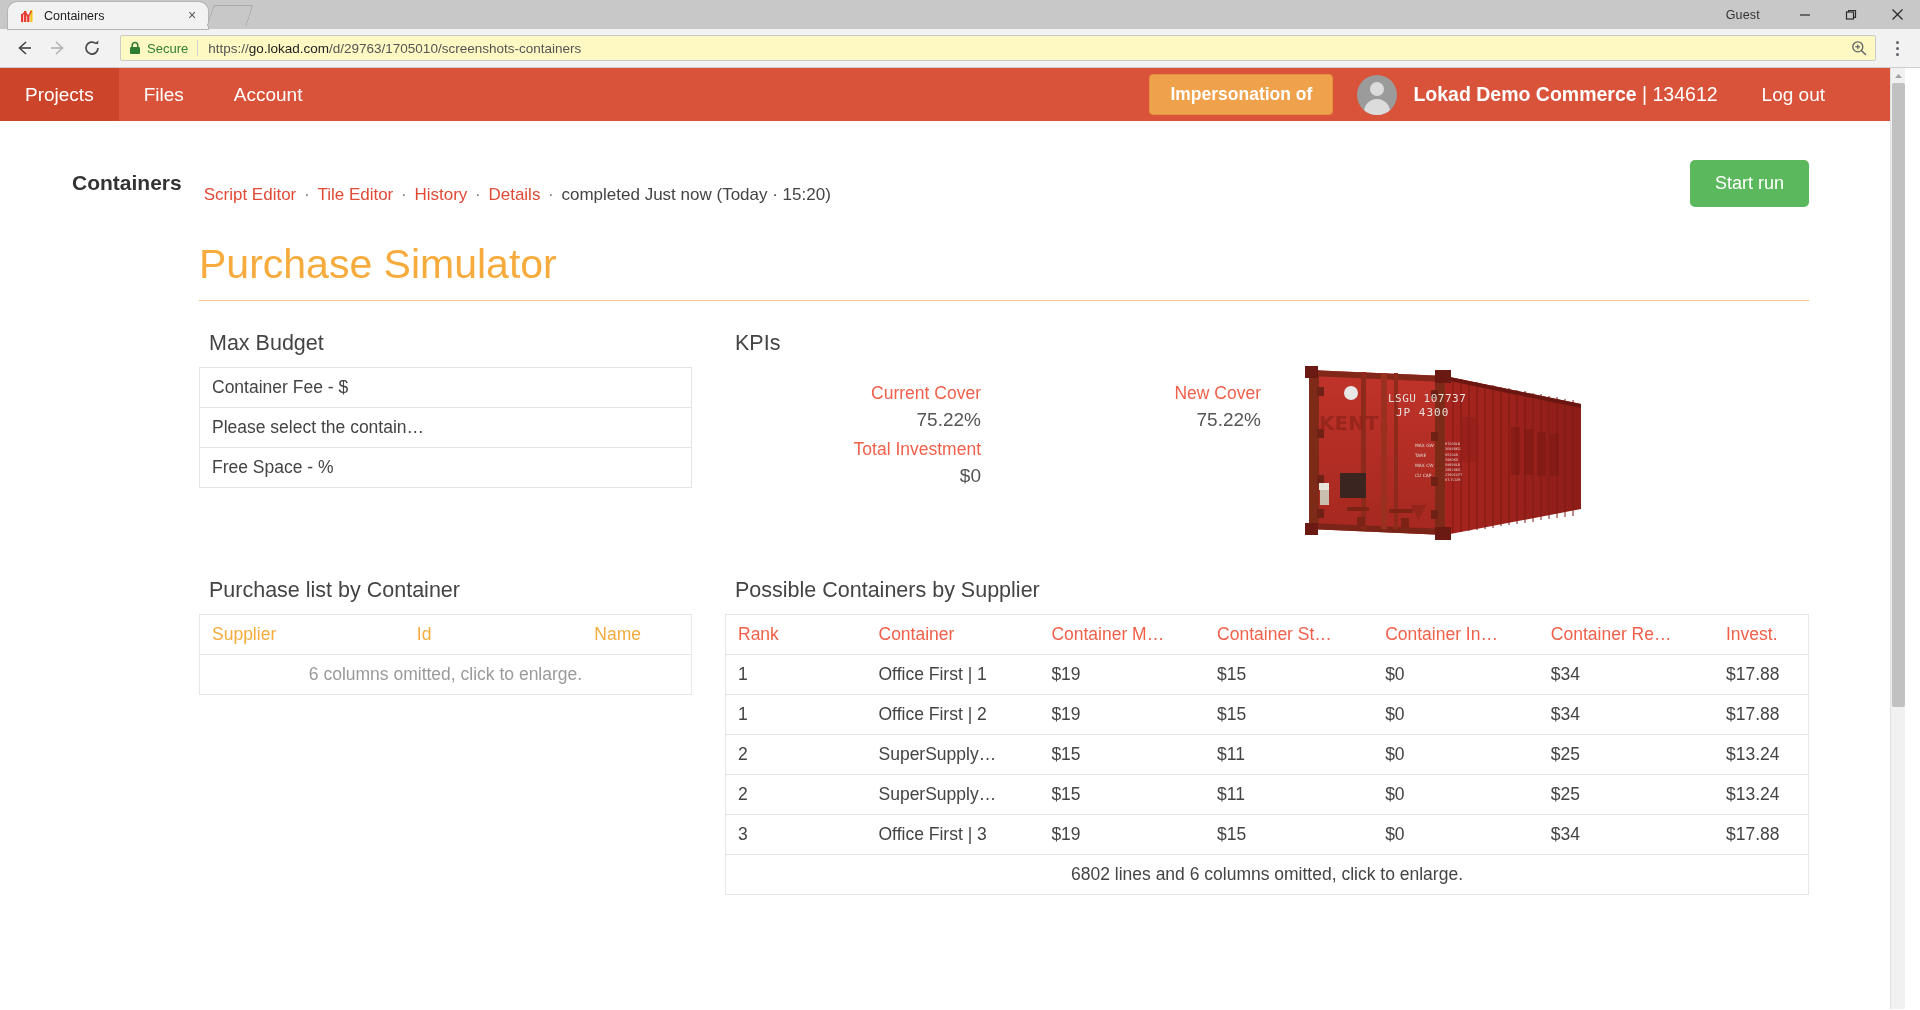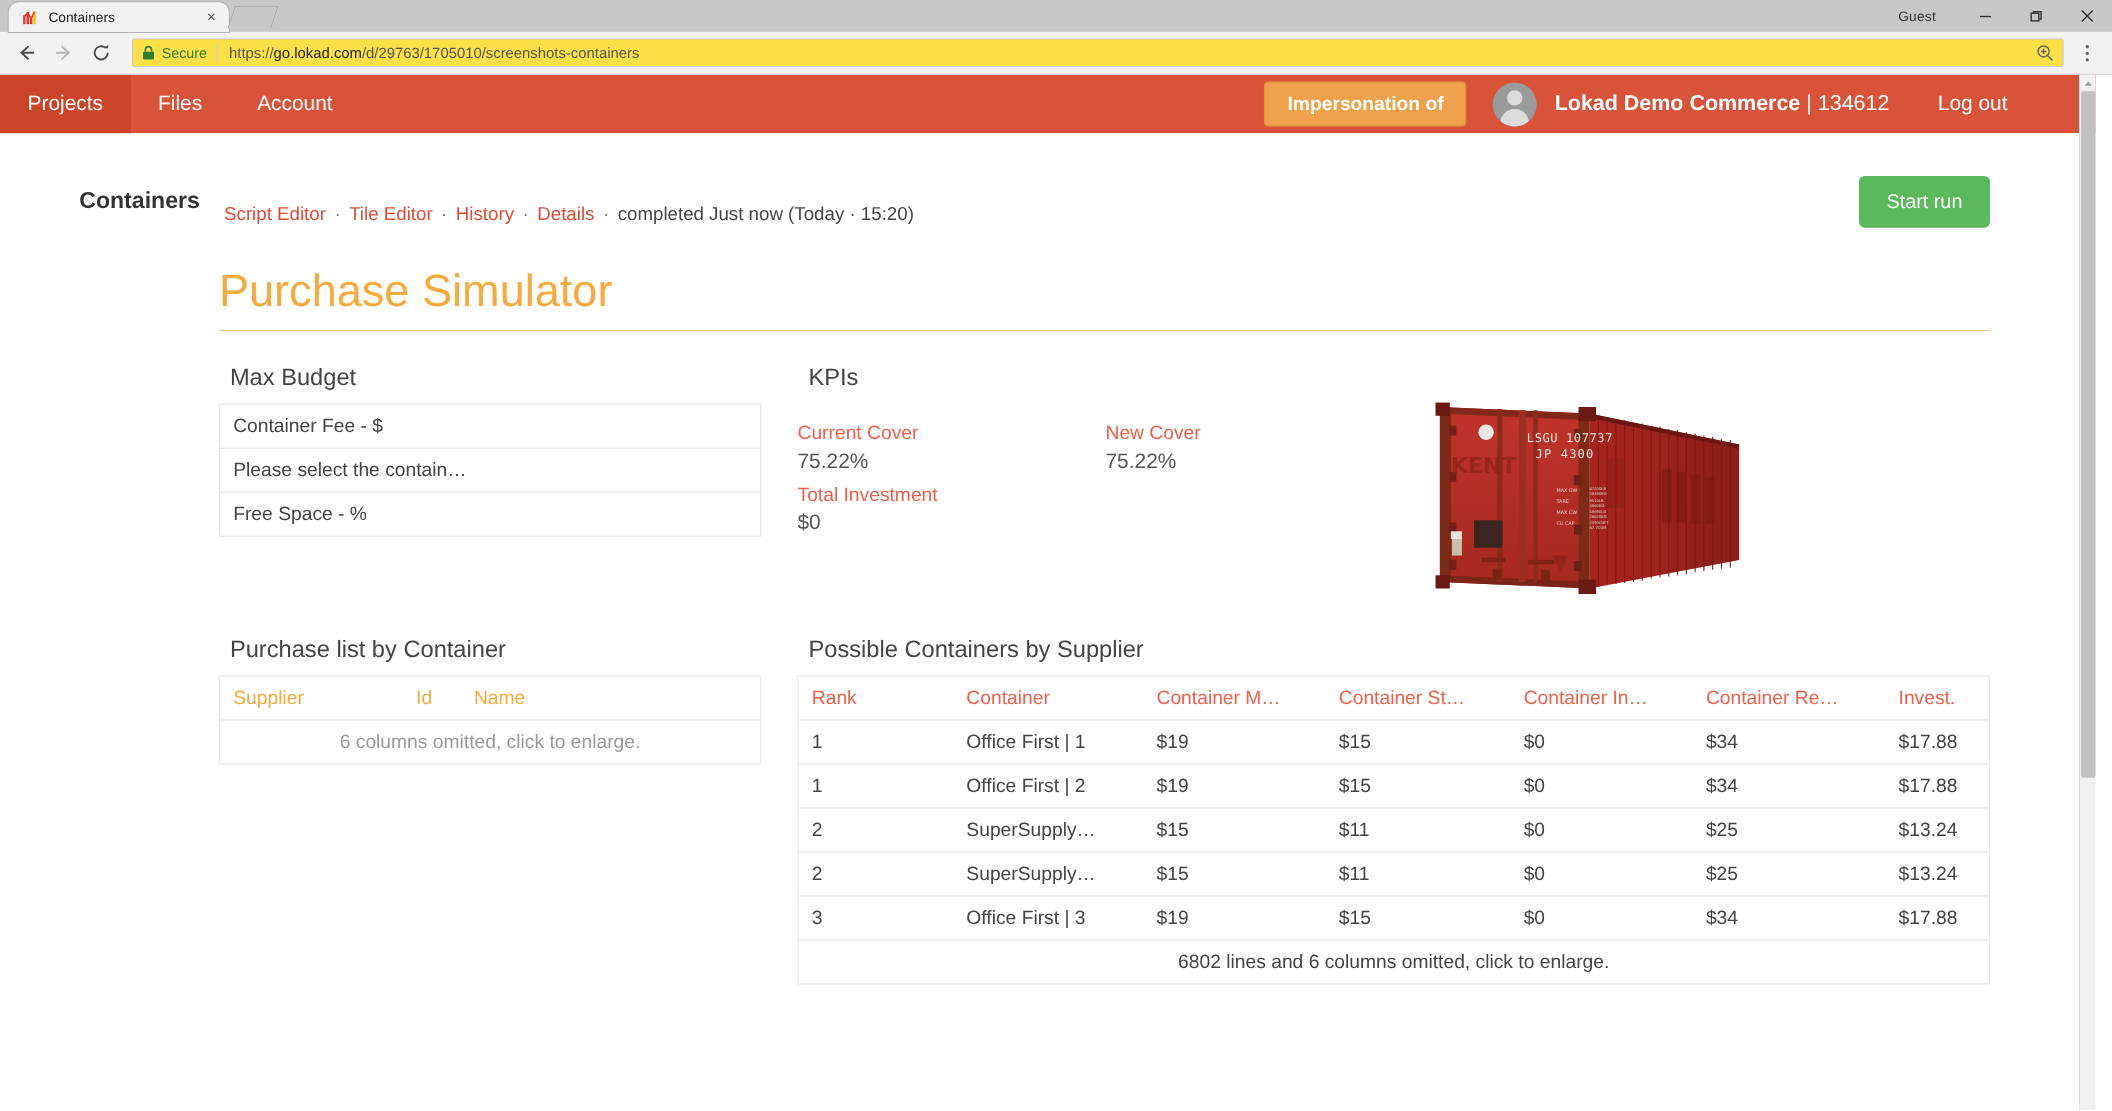--- a/index.html
+++ b/index.html
@@ -97,21 +97,21 @@
     width: 32px; height: 32px;
     display: flex; align-items: center; justify-content: center;
     color: #5a5a5a;
     margin-right: 2px;
   }
   .nav-btn.disabled { color: #b6b6b6; }
   .omnibox {
     flex: 1 1 auto;
     height: 26px;
     margin: 0 6px 0 10px;
-    background: #fde047;
+    background: #fef9c3;
     border: 1px solid #c9c9c9;
     border-radius: 2px;
     display: flex;
     align-items: center;
     padding: 0 8px;
   }
   .lock-icon { margin-right: 6px; display:flex; }
   .secure-text {
     color: #2e7d32;
     font-size: 13px;
@@ -298,21 +298,21 @@
 
   
   .kpi-wrap { display: flex; }
   .kpi-left { width: 560px; flex: 0 0 560px; }
   .kpi-grid {
     display: grid;
     grid-template-columns: 1fr 1fr;
     row-gap: 8px;
     margin-top: 16px;
   }
-  .kpi-cell { padding-right: 24px; }
+  .kpi-cell { text-align: right; padding-right: 24px; }
   .kpi-label { color: #f0604a; font-size: 17.5px; }
   .kpi-value { color: #555; font-size: 19px; margin-top: 5px; }
   .kpi-blank { }
 
   .container-photo {
     width: 300px; height: 195px;
     position: relative;
     margin-left: 10px;
     margin-top: -10px;
   }
@@ -619,21 +619,21 @@
     </div>
 
     <div class="grid" style="margin-top:26px;">
       <div class="col-left">
         <div class="tile-title">Purchase list by Container</div>
         <table class="tbl purchase-tbl">
           <thead>
             <tr>
               <th>Supplier</th>
               <th style="text-align:center;">Id</th>
-              <th style="text-align:left;padding-right:99px;">Name</th>
+              <th style="text-align:right;padding-right:50px;">Name</th>
             </tr>
           </thead>
           <tbody>
             <tr>
               <td class="omitted" colspan="3">6 columns omitted, click to enlarge.</td>
             </tr>
           </tbody>
         </table>
       </div>
 

